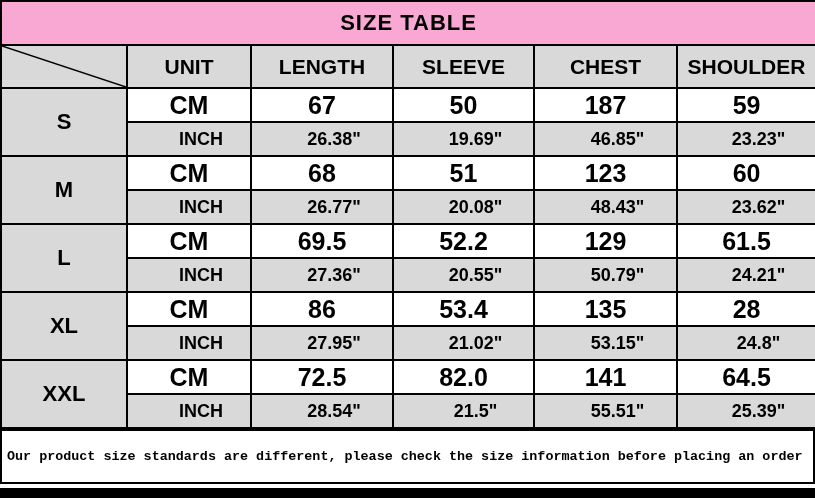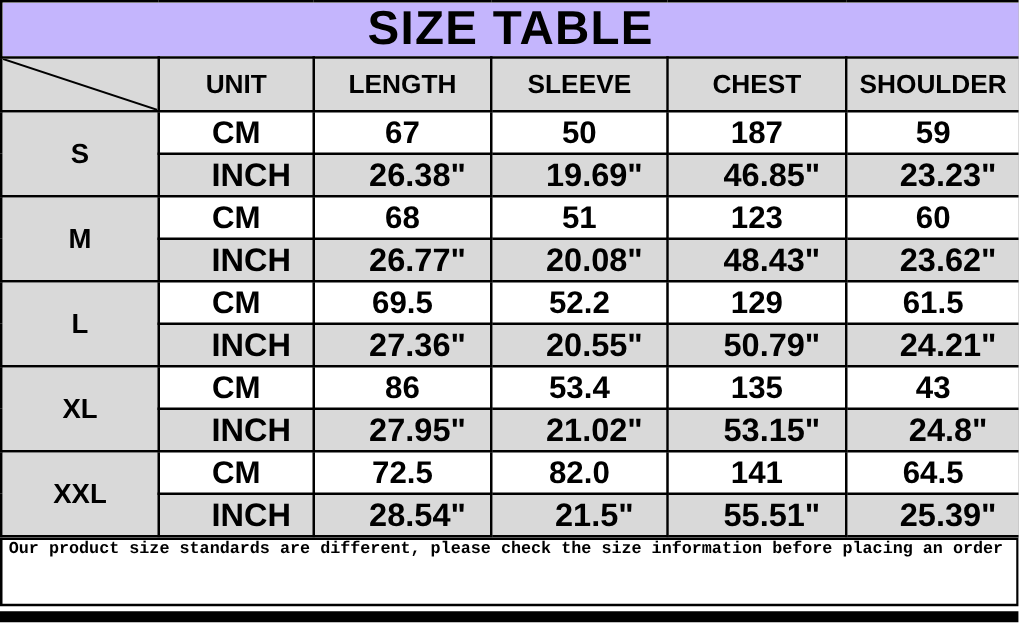--- a/index.html
+++ b/index.html
@@ -23,23 +23,23 @@
   table.size-table td {
     border: 2px solid #000000;
     text-align: center;
     vertical-align: middle;
     font-weight: bold;
     color: #000000;
     padding: 0;
     overflow: hidden;
   }
   td.title-cell {
-    background: #c4b5fd;
+    background: #f9a8d4;
     height: 42px;
-    font-size: 38px;
+    font-size: 22px;
     letter-spacing: 1px;
   }
   tr.header-row td {
     background: #d9d9d9;
     height: 41px;
     font-size: 21px;
     margin-left: 27px;
   }
   td.diag-cell {
     background: #ffffff;
@@ -55,31 +55,31 @@
     font-size: 22px;
   }
   tr.cm-row td.data-cell, tr.cm-row td.unit-cell {
     background: #ffffff;
     height: 32px;
     font-size: 25px;
   }
   tr.inch-row td.data-cell, tr.inch-row td.unit-cell {
     background: #d9d9d9;
     height: 32px;
-    font-size: 26px;
+    font-size: 18px;
     padding-left: 24px;
   }
   .footer-note {
     box-sizing: border-box;
     width: 815px;
     height: 55px;
     border: 2px solid #000000;
     background: #ffffff;
     display: flex;
-    align-items: flex-start;
+    align-items: center;
     padding: 0 5px;
     font-family: "Liberation Mono", "DejaVu Sans Mono", monospace;
     font-weight: bold;
     font-size: 13.4px;
     color: #000000;
     white-space: nowrap;
     letter-spacing: 0;
   }
   .bottom-bar {
     width: 815px;
@@ -168,21 +168,21 @@
       <td class="data-cell">50.79"</td>
       <td class="data-cell">24.21"</td>
     </tr>
 
     <tr class="cm-row">
       <td class="size-cell" rowspan="2">XL</td>
       <td class="unit-cell">CM</td>
       <td class="data-cell">86</td>
       <td class="data-cell">53.4</td>
       <td class="data-cell">135</td>
-      <td class="data-cell">43</td>
+      <td class="data-cell">28</td>
     </tr>
     <tr class="inch-row">
       <td class="unit-cell">INCH</td>
       <td class="data-cell">27.95"</td>
       <td class="data-cell">21.02"</td>
       <td class="data-cell">53.15"</td>
       <td class="data-cell">24.8"</td>
     </tr>
 
     <tr class="cm-row">

